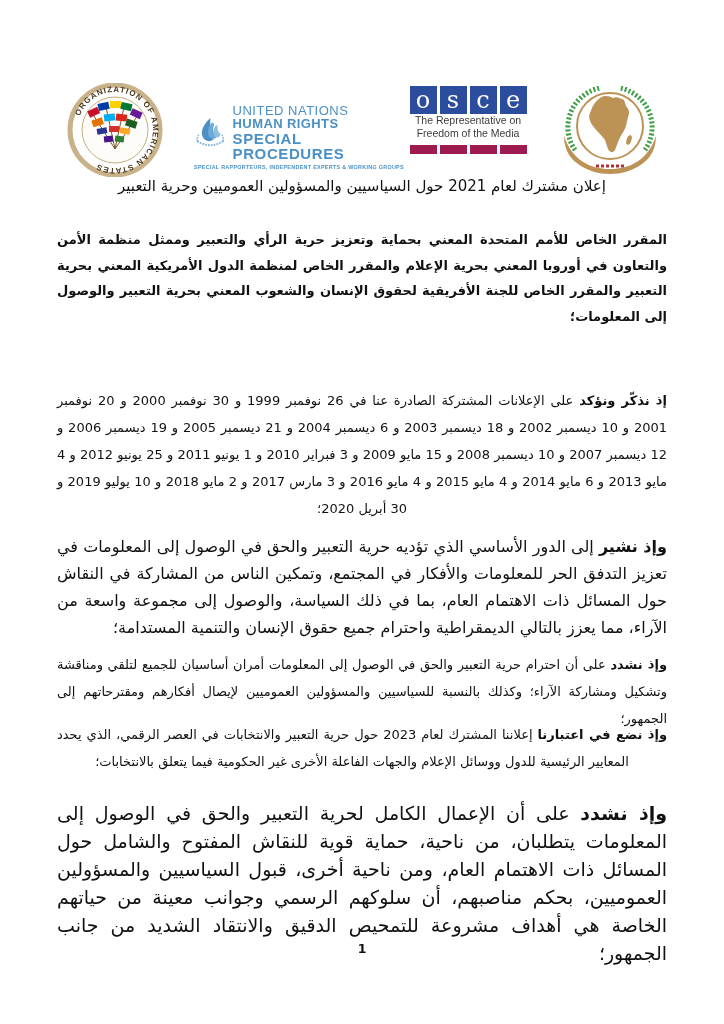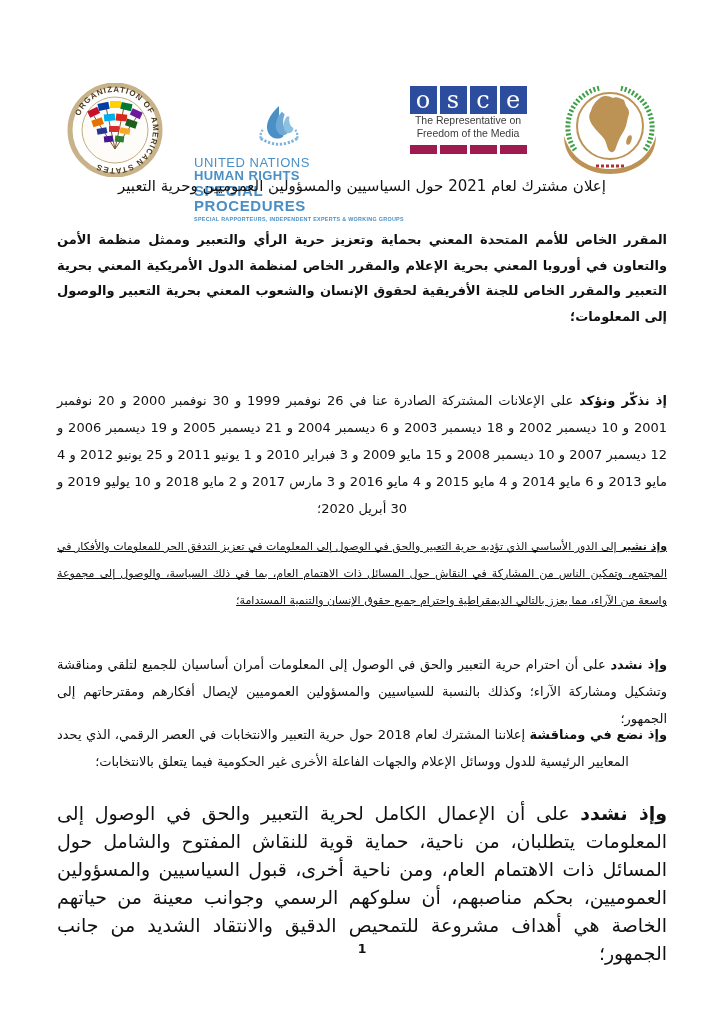--- a/index.html
+++ b/index.html
@@ -8,21 +8,21 @@
   .page{position:absolute;inset:0;background:#ffffff;}
 
   
   .logo{position:absolute;}
   .logo-oas{left:62px;top:83px;width:106px;height:94px;}
   .logo-un{left:194px;top:104px;width:170px;height:60px;}
   .logo-osce{left:404px;top:86px;width:128px;height:82px;}
   .logo-au{left:556px;top:84px;width:108px;height:92px;}
 
   .un-wrap{display:flex;flex-direction:column;}
-  .un-top{display:flex;align-items:center;gap:6px;flex-direction:column;}
+  .un-top{display:flex;align-items:center;gap:6px;}
   .un-text{display:flex;flex-direction:column;line-height:1.02;
            font-family:"Liberation Sans",sans-serif;color:#4a90c6;}
   .un-l1{font-size:13px;letter-spacing:.5px;}
   .un-l2{font-size:13px;font-weight:bold;letter-spacing:.4px;}
   .un-l3{font-size:15px;font-weight:bold;letter-spacing:.6px;}
   .un-sub{margin-top:3px;font-family:"Liberation Sans",sans-serif;
           font-size:5.4px;font-weight:bold;color:#4a90c6;letter-spacing:.3px;
           white-space:nowrap;}
 
   .osce-wrap{display:flex;flex-direction:column;align-items:center;}
@@ -39,21 +39,21 @@
   .doc-title{position:absolute;left:0;top:177px;width:724px;text-align:center;
              direction:rtl;font-weight:normal;font-size:15px;color:#111;}
 
   
   .para{position:absolute;left:57px;width:610px;direction:rtl;
         text-align:justify;color:#111;}
   .para .lead{font-weight:bold;}
   .p1{top:227px;font-size:13px;line-height:25.5px;font-weight:bold;}
   .p2{top:319px;font-size:15px;line-height:29px;}
   .p3{top:387px;font-size:13px;line-height:27px;text-align-last:center;}
-  .p4{top:533px;font-size:11px;line-height:27px;text-decoration:underline;}
+  .p4{top:533px;font-size:16px;line-height:27px;}
   .p5{top:651px;font-size:13px;line-height:27px;}
   .p6{top:721px;font-size:13px;line-height:27px;text-align-last:center;}
   .p7{top:799px;font-size:19px;line-height:28px;}
 
   .page-num{position:absolute;left:0;top:941px;width:724px;text-align:center;
             font-size:12.5px;font-weight:bold;color:#111;}
 </style>
 </head>
 <body>
 
@@ -163,21 +163,21 @@
 
   <div class="para p4">
     <span class="lead">وإذ نشير</span><span> إلى الدور الأساسي الذي تؤديه حرية التعبير والحق في الوصول إلى المعلومات في تعزيز التدفق الحر للمعلومات والأفكار في المجتمع، وتمكين الناس من المشاركة في النقاش حول المسائل ذات الاهتمام العام، بما في ذلك السياسة، والوصول إلى مجموعة واسعة من الآراء، مما يعزز بالتالي الديمقراطية واحترام جميع حقوق الإنسان والتنمية المستدامة؛</span>
   </div>
 
   <div class="para p5">
     <span class="lead">وإذ نشدد</span><span> على أن احترام حرية التعبير والحق في الوصول إلى المعلومات أمران أساسيان للجميع لتلقي ومناقشة وتشكيل ومشاركة الآراء؛ وكذلك بالنسبة للسياسيين والمسؤولين العموميين لإيصال أفكارهم ومقترحاتهم إلى الجمهور؛</span>
   </div>
 
   <div class="para p6">
-    <span class="lead">وإذ نضع في ومناقشة</span><span> إعلاننا المشترك لعام 2018 حول حرية التعبير والانتخابات في العصر الرقمي، الذي يحدد المعايير الرئيسية للدول ووسائل الإعلام والجهات الفاعلة الأخرى غير الحكومية فيما يتعلق بالانتخابات؛</span>
+    <span class="lead">وإذ نضع في اعتبارنا</span><span> إعلاننا المشترك لعام 2023 حول حرية التعبير والانتخابات في العصر الرقمي، الذي يحدد المعايير الرئيسية للدول ووسائل الإعلام والجهات الفاعلة الأخرى غير الحكومية فيما يتعلق بالانتخابات؛</span>
   </div>
 
   <div class="para p7">
     <span class="lead">وإذ نشدد</span><span> على أن الإعمال الكامل لحرية التعبير والحق في الوصول إلى المعلومات يتطلبان، من ناحية، حماية قوية للنقاش المفتوح والشامل حول المسائل ذات الاهتمام العام، ومن ناحية أخرى، قبول السياسيين والمسؤولين العموميين، بحكم مناصبهم، أن سلوكهم الرسمي وجوانب معينة من حياتهم الخاصة هي أهداف مشروعة للتمحيص الدقيق والانتقاد الشديد من جانب الجمهور؛</span>
   </div>
 
   <div class="page-num">1</div>
 
 </div>
 

